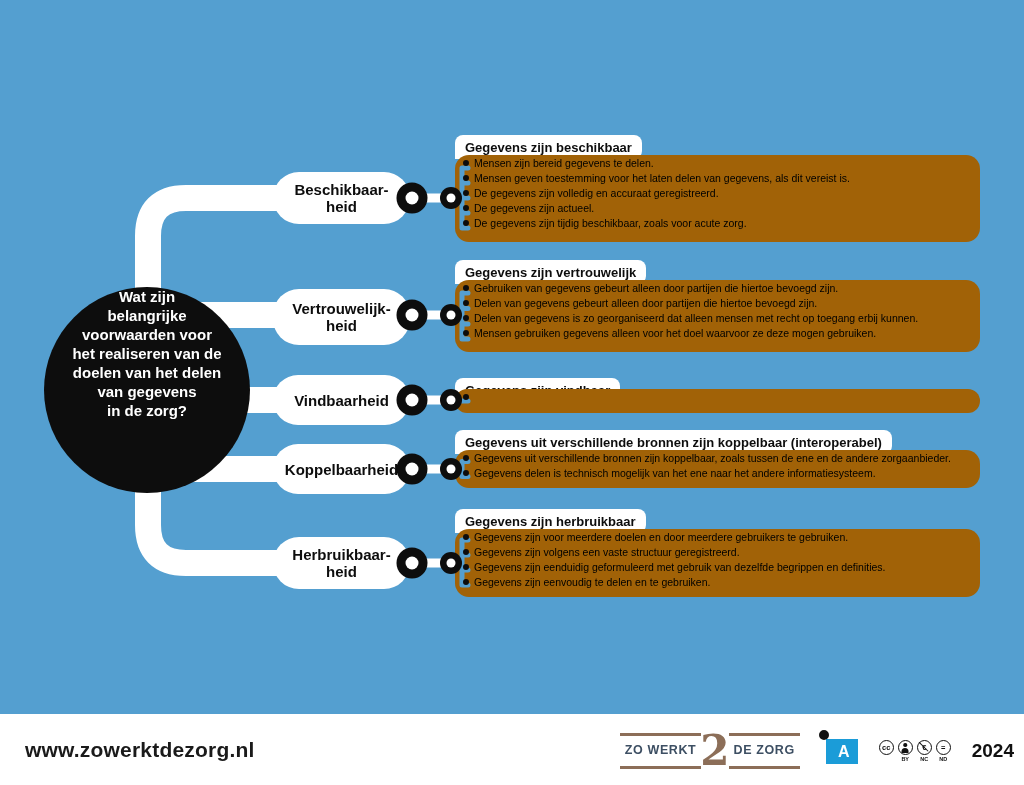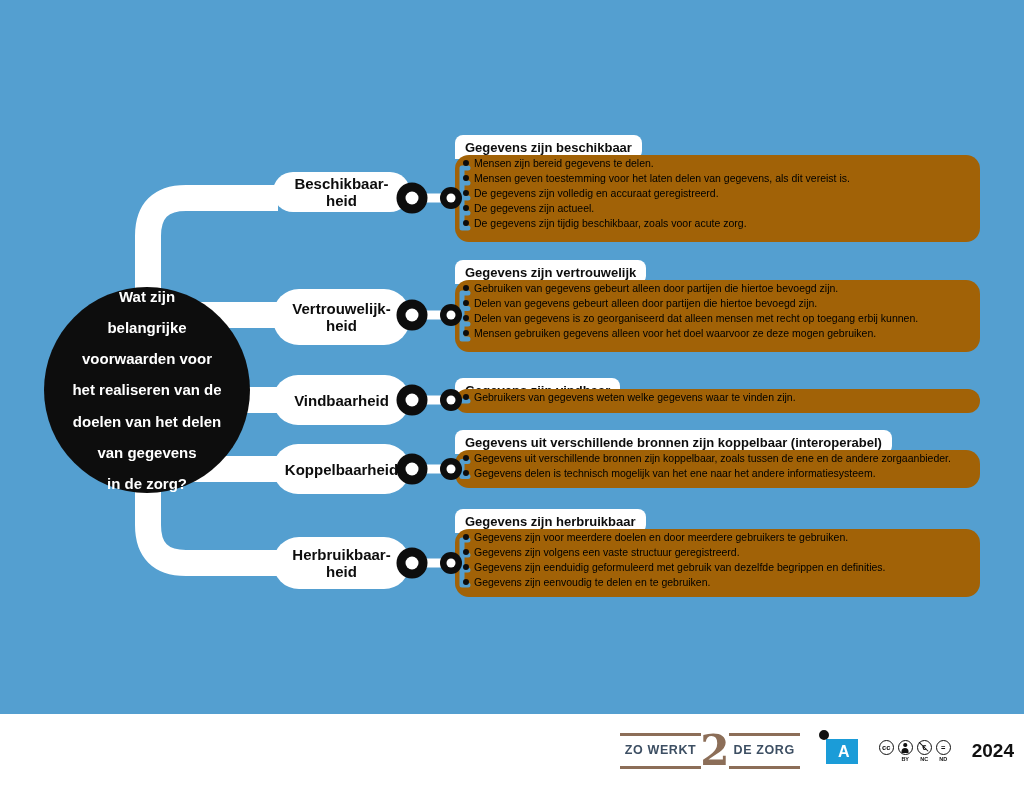--- a/index.html
+++ b/index.html
@@ -7,28 +7,28 @@
   .canvas { position:relative; width:1024px; height:785px; overflow:hidden; background:#fff; }
   .blue-bg { position:absolute; left:0; top:0; width:1024px; height:714px; background:#549fd0; }
 
   svg.layer { position:absolute; left:0; top:0; width:1024px; height:714px; pointer-events:none; }
   .layer-lines { z-index:1; }
   .layer-rings { z-index:4; }
 
   
   .center-circle { position:absolute; z-index:3; left:44px; top:287px; width:206px; height:206px;
     border-radius:50%; background:#0d0d0d; color:#fff; display:flex; flex-direction:column;
-    align-items:center; justify-content:space-between; text-align:center;
+    align-items:center; justify-content:flex-start; text-align:center;
     font-weight:bold; font-size:15px; line-height:19px; }
 
   
   .pill { position:absolute; z-index:2; left:273px; width:137px; background:#fff; border-radius:26px;
     display:flex; flex-direction:column; align-items:center; justify-content:center;
     font-weight:bold; font-size:15px; line-height:17px; color:#0d0d0d; text-align:center; }
-  #pill1 { top:172px; height:40px; }
+  #pill1 { top:172px; height:52px; }
   #pill2 { top:289px; height:56px; }
   #pill3 { top:375px; height:50px;justify-content:center; }
   #pill4 { top:444px; height:50px; }
   #pill5 { top:537px; height:52px; }
 
   
   .panel { position:absolute; z-index:2; left:455px; width:525px; }
   .tab { position:absolute; left:0; background:#fff; border-radius:8px 8px 8px 0; height:24px;
     padding:0 10px; font-weight:bold; font-size:13px; color:#0d0d0d; display:flex; align-items:center; white-space:nowrap; }
   .content { position:absolute; left:0; width:525px; background:#a16207; border-radius:14px;
@@ -180,21 +180,20 @@
 
   <div class="panel" id="panel3">
     <div class="tab">Gegevens zijn vindbaar</div>
     <div class="content">
       <svg class="bracket" width="20" height="24" viewBox="0 0 20 24">
         <path d="M0,12 H13" fill="none" stroke="#549fd0" stroke-width="5" stroke-linecap="round"></path>
       </svg>
 
         <div class="item">
           <span class="bullet"></span>
-          <span>Gebruikers van gegevens weten welke gegevens waar te vinden zijn.</span>
         </div>
       </div>
   </div>
 
   <div class="panel" id="panel4">
     <div class="tab">Gegevens uit verschillende bronnen zijn koppelbaar (interoperabel)</div>
     <div class="content">
       <svg class="bracket" width="20" height="38" viewBox="0 0 20 38">
         <path d="M0,19 H7 M7,11.5 V26.5 M7,11.5 H13 M7,26.5 H13" fill="none" stroke="#549fd0" stroke-width="5" stroke-linecap="round"></path>
       </svg>
@@ -267,20 +266,21 @@
     </g>
     <g>
       <circle cx="412" cy="563" r="15.5" fill="#0d0d0d"></circle>
         <circle cx="412" cy="563" r="6.5" fill="#ffffff"></circle>
       <circle cx="451" cy="563" r="11" fill="#0d0d0d"></circle>
         <circle cx="451" cy="563" r="4.5" fill="#ffffff"></circle>
     </g>
   </svg>
 
   <div class="footer">
+    <div class="website">www.zowerktdezorg.nl</div>
     <div class="footer-right">
       <div class="zwdz">
         <span class="zwdz-part">ZO WERKT</span>
         <span class="zwdz-z">2</span>
         <span class="zwdz-part">DE ZORG</span>
       </div>
       <div class="a-badge">
         <span class="ring"></span>
         <span class="letter">A</span>
       </div>

